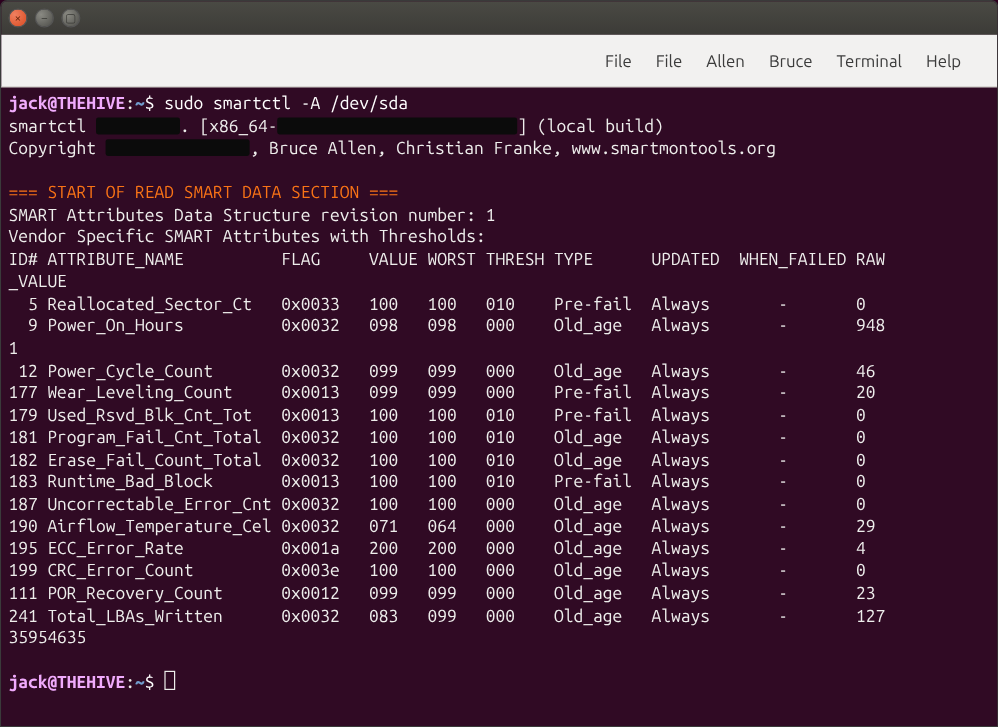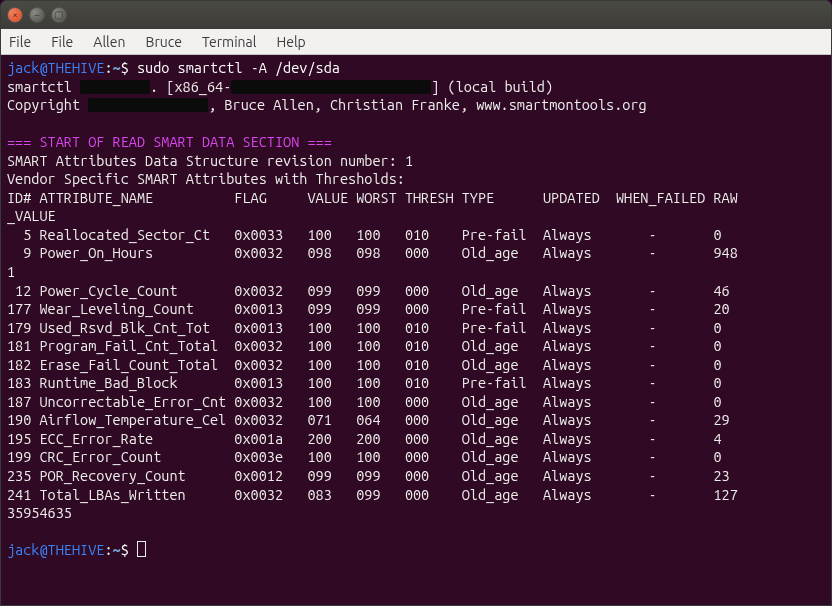--- a/index.html
+++ b/index.html
@@ -44,47 +44,48 @@
   line-height: 1;
   color: #3a3a36;
   cursor: pointer;
 }
 .tb-close {
   background: radial-gradient(circle at 30% 30%, #f08060 0%, #e05a33 70%);
   color: #5a1f07;
 }
 .tb-title { flex: 1; text-align: center; margin-right: 60px; }
 .menubar {
-  height: 26px;
+  height: 44px;
   background: #f2f1f0;
   display: flex;
   align-items: center;
-  padding: 0 0;
+  padding: 0 22px;
   font-family: Ubuntu, sans-serif;
   font-size: 14px;
   color: #3c3c3c;
   gap: 4px;
   border-bottom: 1px solid #c9c6c0;
+  justify-content: flex-end;
 }
 .menu-item { padding: 2px 8px; cursor: pointer; }
 .terminal {
   flex: 1;
   background: #300a24;
   color: #eeeeec;
   font-size: 14.5px;
   line-height: 1.28;
   padding: 4px 6px;
   white-space: pre;
   overflow: hidden;
   letter-spacing: 0;
 }
-.prompt-user { color: #3b82f6; font-weight: normal; }
+.prompt-user { color: #f0abfc; font-weight: bold; }
 .prompt-path { color: #729fcf; font-weight: bold; }
 .cmd { color: #ffffff; }
-.header { color: #d946ef; }
+.header { color: #f97316; }
 .redact {
   display: inline-block;
   background: #0b0b0b;
   border-radius: 2px;
   vertical-align: -2px;
 }
 .cursor {
   display: inline-block;
   width: 9px;
   height: 16px;
@@ -127,20 +128,20 @@
 <span> 12 Power_Cycle_Count       0x0032   099   099   000    Old_age   Always       -       46</span>
 <span>177 Wear_Leveling_Count     0x0013   099   099   000    Pre-fail  Always       -       20</span>
 <span>179 Used_Rsvd_Blk_Cnt_Tot   0x0013   100   100   010    Pre-fail  Always       -       0</span>
 <span>181 Program_Fail_Cnt_Total  0x0032   100   100   010    Old_age   Always       -       0</span>
 <span>182 Erase_Fail_Count_Total  0x0032   100   100   010    Old_age   Always       -       0</span>
 <span>183 Runtime_Bad_Block       0x0013   100   100   010    Pre-fail  Always       -       0</span>
 <span>187 Uncorrectable_Error_Cnt 0x0032   100   100   000    Old_age   Always       -       0</span>
 <span>190 Airflow_Temperature_Cel 0x0032   071   064   000    Old_age   Always       -       29</span>
 <span>195 ECC_Error_Rate          0x001a   200   200   000    Old_age   Always       -       4</span>
 <span>199 CRC_Error_Count         0x003e   100   100   000    Old_age   Always       -       0</span>
-<span>235 POR_Recovery_Count      0x0012   099   099   000    Old_age   Always       -       23</span>
+<span>111 POR_Recovery_Count      0x0012   099   099   000    Old_age   Always       -       23</span>
 <span>241 Total_LBAs_Written      0x0032   083   099   000    Old_age   Always       -       127</span>
 <span>35954635</span>
 <span></span>
 <span class="prompt-user">jack@THEHIVE</span><span>:</span><span class="prompt-path">~</span><span class="cmd">$ </span><span class="cursor"></span>
 </div>
 
 </div>
 
 </body></html>

